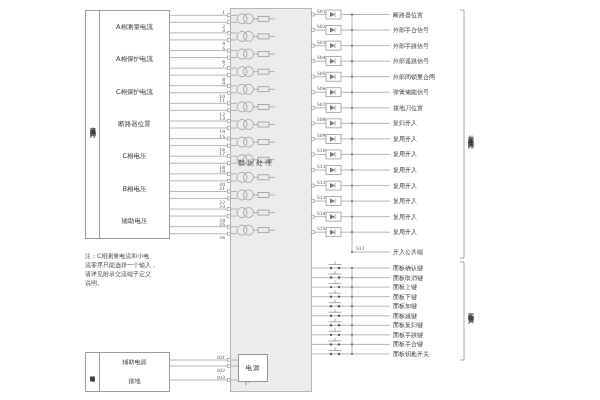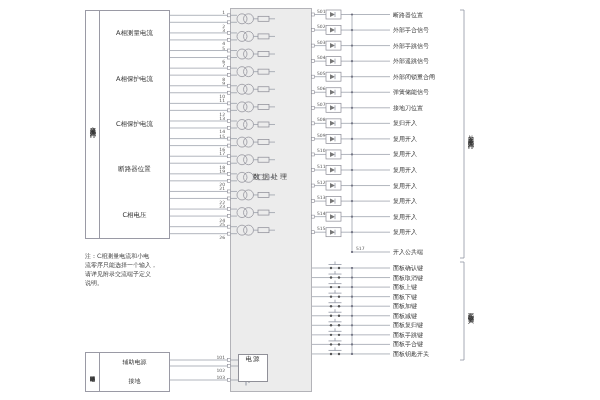--- a/index.html
+++ b/index.html
@@ -2,22 +2,22 @@
 <html><head>
 <meta charset="utf-8">
 <style>
   *{margin:0;padding:0;box-sizing:border-box}
   html,body{width:600px;height:400px}
   body{background:#fff;font-family:"DejaVu Sans","Liberation Sans",sans-serif;color:#333}
   .canvas{position:relative;width:600px;height:400px;background:#fff;overflow:hidden}
   .abs{position:absolute}
   #processor-box{left:230px;top:8px;width:82px;height:384px;background:#ececec;border:1px solid #b3b3b8}
   #wire-layer{left:0;top:0}
-  #processor-label{left:238px;top:172px;width:66px;text-align:center;font-size:7px;letter-spacing:2px;color:#444}
-  #power-box{left:238px;top:354px;width:30px;height:28px;background:#fff;border:1px solid #909098;display:flex;justify-content:center;font-size:6.5px;letter-spacing:1px;color:#333}
+  #processor-label{left:238px;top:158px;width:66px;text-align:left;font-size:7px;letter-spacing:2px;color:#444}
+  #power-box{left:238px;top:354px;width:30px;height:28px;background:#fff;border:1px solid #909098;display:flex;align-items:center;justify-content:center;font-size:6.5px;letter-spacing:1px;color:#333}
   .group-box{border:1px solid #9a9aa5;display:flex;background:#fff}
   #ac-box{left:85px;top:10px;width:85px;height:229px}
   #aux-box{left:85px;top:352px;width:85px;height:40px}
   .strip{width:14px;border-right:1px solid #9a9aa5;display:flex;align-items:center;justify-content:center}
   .vtext{writing-mode:vertical-rl;text-orientation:upright;font-size:6px;letter-spacing:1px;color:#333;white-space:nowrap}
   .rows{flex:1;display:flex;flex-direction:column}
   .frow{flex:1;display:flex;align-items:center;justify-content:center;font-size:6.5px;white-space:nowrap;color:#333}
   #note{left:85px;top:251px;width:98px;font-size:6px;line-height:9px;color:#444}
   .rlabel{position:absolute;font-size:6px;line-height:8px;white-space:nowrap;color:#333}
   .vgroup{position:absolute;display:flex;align-items:center}
@@ -383,20 +383,22 @@
   <div id="ac-box" class="abs group-box">
     <div class="strip">
       <span class="vtext">交流量输入回路</span>
     </div>
     <div class="rows" id="ac-rows">
         <div class="frow">A相测量电流</div>
         <div class="frow">A相保护电流</div>
         <div class="frow">C相保护电流</div>
         <div class="frow">断路器位置</div>
         <div class="frow">C相电压</div>
+        <div class="frow">B相电压</div>
+        <div class="frow">辅助电压</div>
       </div>
   </div>
 
   <div id="aux-box" class="abs group-box">
     <div class="strip">
       <span class="vtext" style="font-size:5px;letter-spacing:0">辅助电源回路</span>
     </div>
     <div class="rows" id="aux-rows">
         <div class="frow" style="font-size: 6px;">辅助电源</div>
         <div class="frow" style="font-size: 6px;">接地</div>

